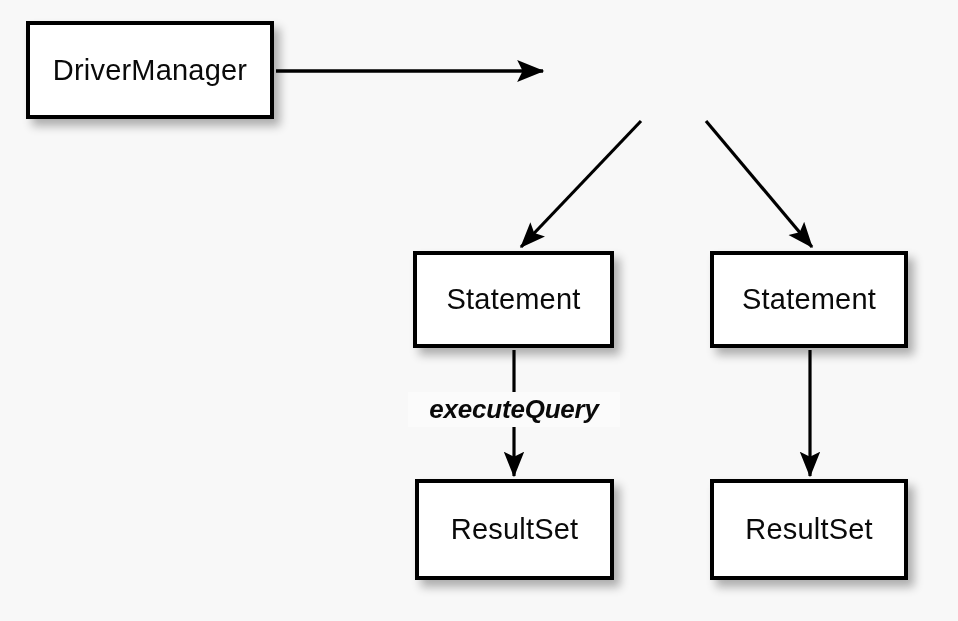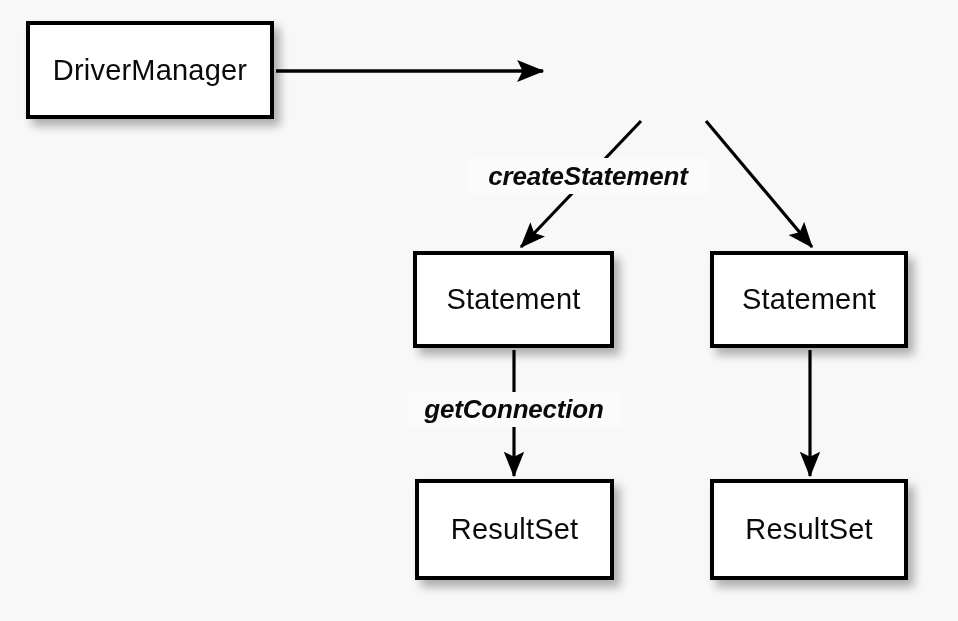--- a/index.html
+++ b/index.html
@@ -107,17 +107,16 @@
 
   <div class="node" style="left:415px; top:479px; width:199px; height:101px;">
     <span class="node-label">ResultSet</span>
   </div>
 
   <div class="node" style="left:710px; top:479px; width:198px; height:101px;">
     <span class="node-label">ResultSet</span>
   </div>
 
 
-  <div class="edge-label" style="left:468px; top:158px; width:240px; height:36px;">createStatement</div>
 
-  <div class="edge-label" style="left:408px; top:392px; width:212px; height:35px;">getConnection</div>
+  <div class="edge-label" style="left:408px; top:392px; width:212px; height:35px;">executeQuery</div>
 
 </div>
 
 </body></html>

